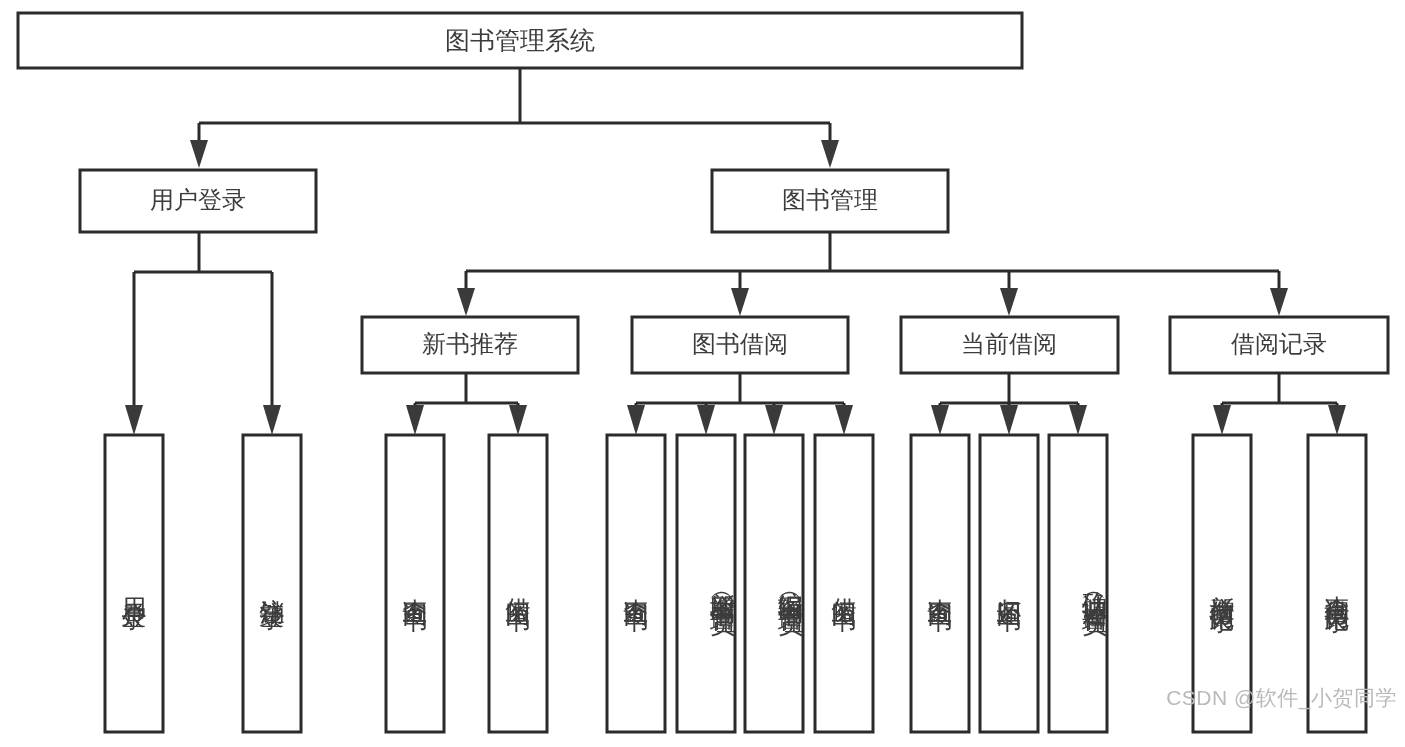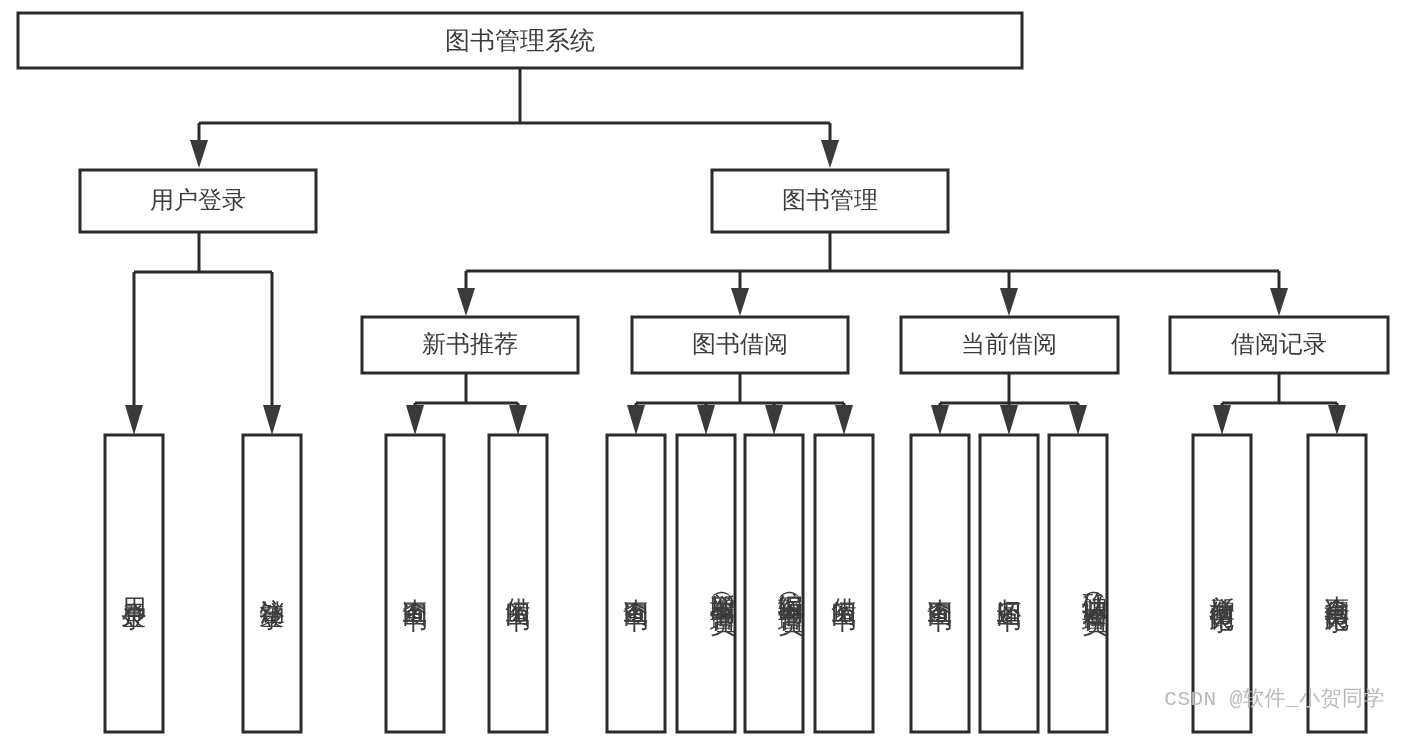--- a/index.html
+++ b/index.html
@@ -48,23 +48,23 @@
     text-align:center;
     pointer-events:none;
     display:flex;
     align-items:flex-start;
     justify-content:center;
   }
   .leaf-label.centered{ align-items:center; }
 
   .watermark{
     position:absolute;
-    right:20px;
+    right:8px;
     bottom:4px;
-    font-family:Liberation Mono, monospace;
+    font-family:Liberation Sans, sans-serif;
     font-size:21px;
     color:#b9b9b9;
     letter-spacing:0.5px;
     white-space:nowrap;
   }
 </style>
 </head>
 <body>
 
 <div id="diagram-root">

